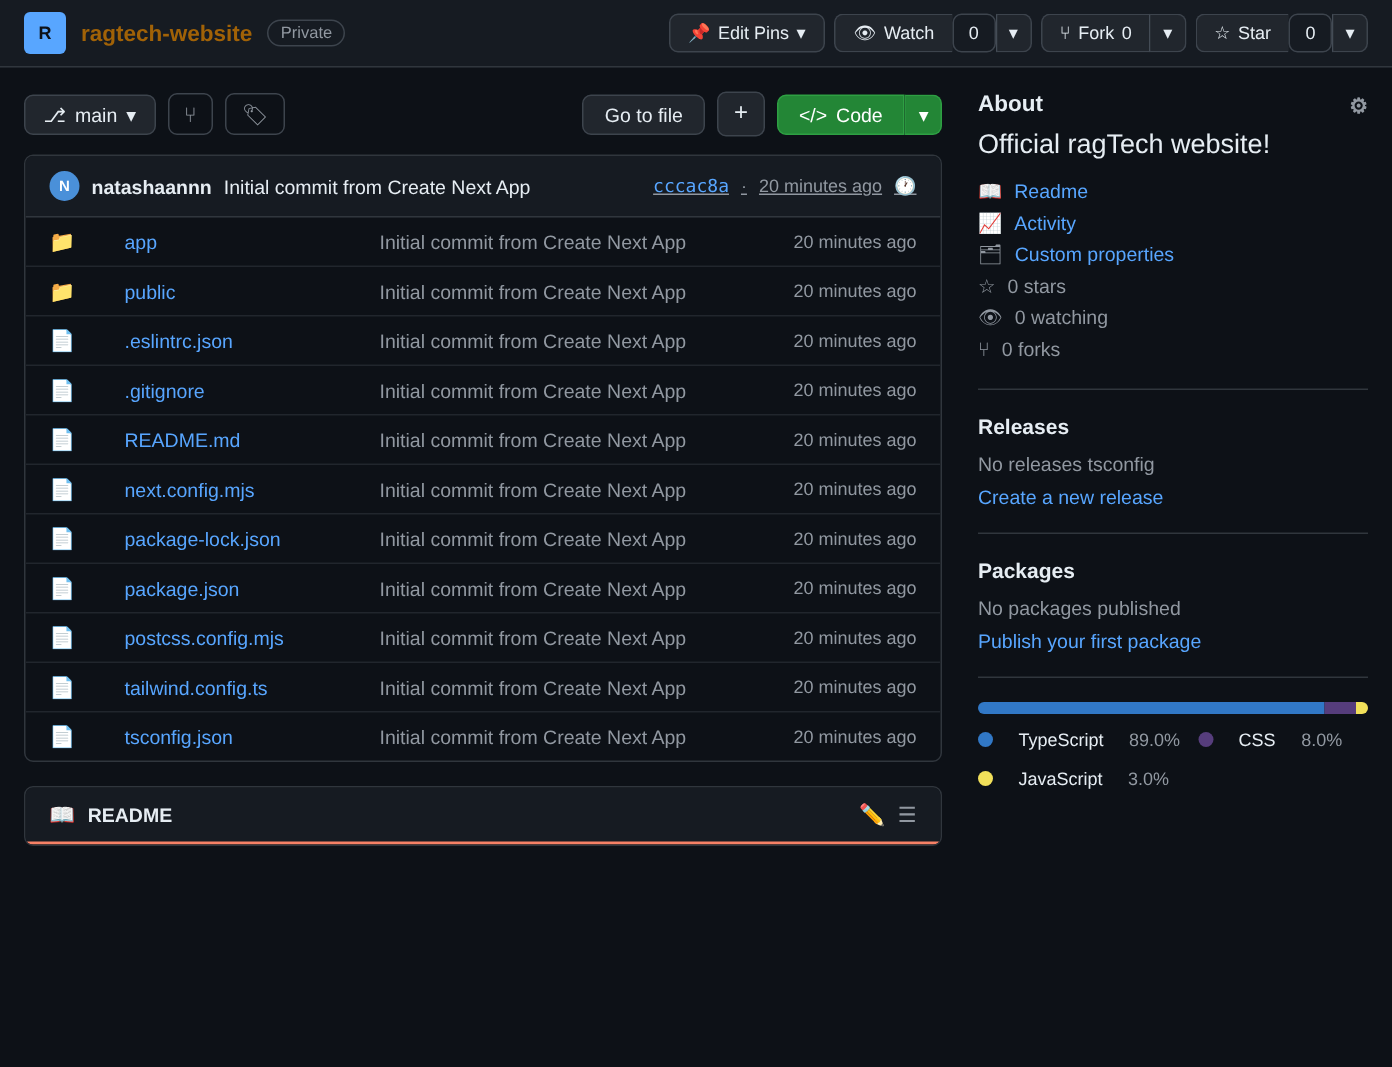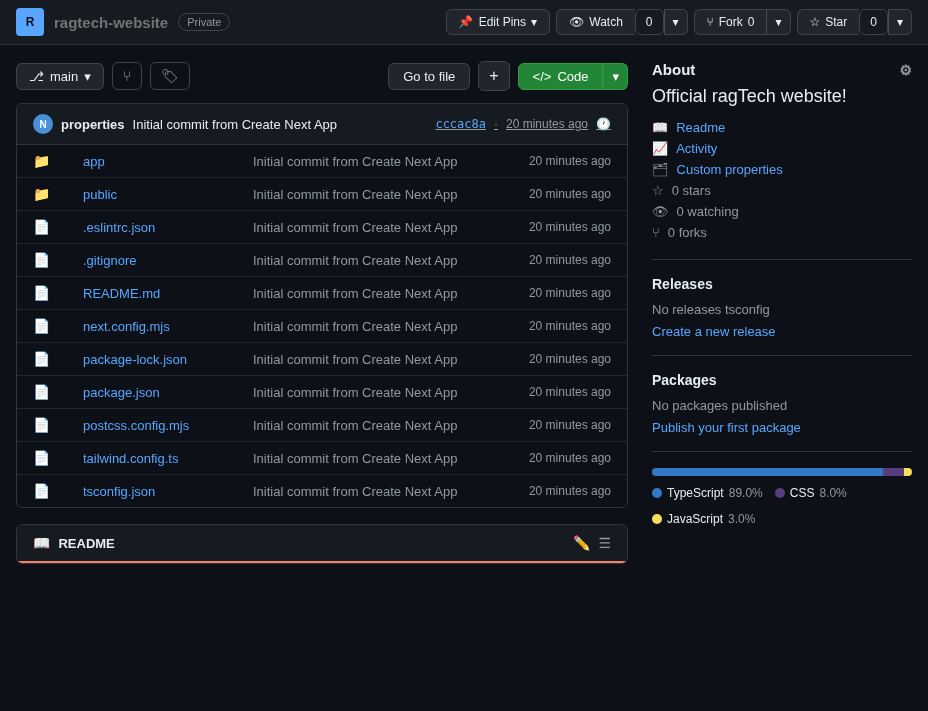--- a/index.html
+++ b/index.html
@@ -30,21 +30,21 @@
     .logo-box {
       width: 28px; height: 28px;
       background: #58a6ff;
       border-radius: 4px;
       display: flex; align-items: center; justify-content: center;
       font-weight: bold; font-size: 12px; color: #0d1117;
     }
     .repo-name {
       font-size: 15px;
       font-weight: 600;
-      color: #737373;
+      color: #a16207;
     }
     .badge-private {
       background: transparent;
       border: 1px solid #3d444d;
       border-radius: 20px;
       padding: 2px 8px;
       font-size: 11px;
       color: #9198a1;
     }
     .header-actions {
@@ -355,21 +355,21 @@
     .lang-bar-js { background: #f1e05a; flex: 3; }
 
     .lang-legend {
       display: flex;
       flex-wrap: wrap;
       gap: 12px;
     }
     .lang-item {
       display: flex;
       align-items: center;
-      gap: 5px;
+      gap: 17px;
       font-size: 12px;
       color: #e6edf3;
     }
     .lang-dot {
       width: 10px; height: 10px;
       border-radius: 50%;
     }
     .lang-pct { color: #9198a1; }
   </style>
 </head>
@@ -445,21 +445,21 @@
           <span>Code</span>
         </button>
         <button class="code-btn-caret">▾</button>
       </div>
     </div>
 
     <div class="file-table">
 
       <div class="commit-header">
         <div class="avatar">N</div>
-        <span class="commit-author">properties</span>
+        <span class="commit-author">natashaannn</span>
         <span class="commit-message">Initial commit from Create Next App</span>
         <div class="commit-meta">
           <span class="commit-hash">cccac8a</span>
           <span>·</span>
           <span>20 minutes ago</span>
           <span style="cursor:pointer">🕐</span>
         </div>
       </div>
 
       <div id="file-rows">

